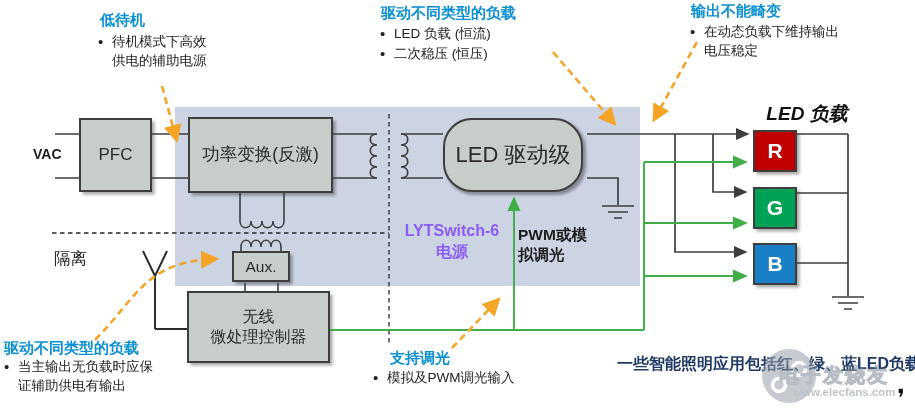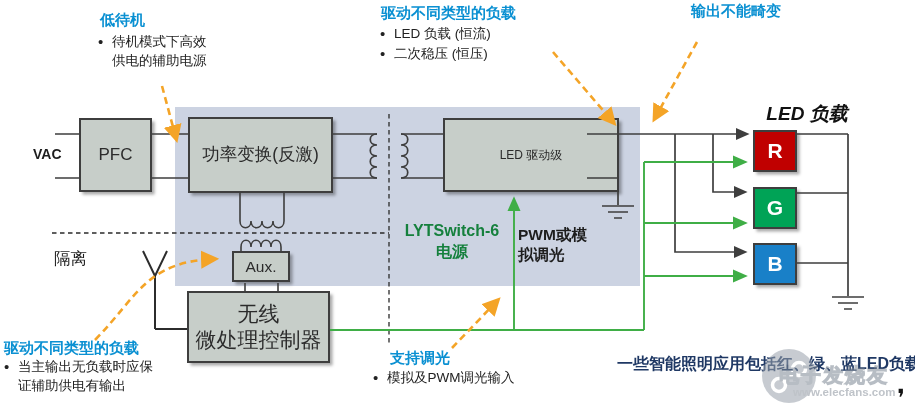--- a/index.html
+++ b/index.html
@@ -13,42 +13,42 @@
     left:175px;top:107px;width:465px;height:179px;background:#ccd3e2;z-index:0;
   }
   
   .block{
     background:#c7cec9;border:2.5px solid #3e3e3e;box-shadow:2.5px 2.5px 3px rgba(0,0,0,.35);
     display:flex;align-items:center;justify-content:center;text-align:center;
     color:#2b2b2b;z-index:1;box-sizing:border-box;line-height:1.25;
   }
   .blk-pfc{left:79px;top:118px;width:73px;height:74px;font-size:17px;}
   .blk-power{left:188px;top:117px;width:145px;height:76px;font-size:17.5px;}
-  .blk-driver{left:443px;top:118px;width:176px;height:74px;font-size:12px;}
+  .blk-driver{left:443px;top:118px;width:140px;height:74px;font-size:22px;border-radius:29px;}
   .blk-aux{left:232px;top:251px;width:58px;height:31px;font-size:15.5px;}
-  .blk-mcu{left:187px;top:291px;width:143px;height:72px;font-size:21px;}
+  .blk-mcu{left:187px;top:291px;width:143px;height:72px;font-size:16px;}
   .load{
     width:44px;height:42px;border:2.5px solid #3e3e3e;box-shadow:2.5px 2.5px 3px rgba(0,0,0,.35);
     display:flex;align-items:center;justify-content:center;color:#fff;font-size:21px;font-weight:bold;
     z-index:1;box-sizing:border-box;
   }
   .load-r{left:753px;top:130px;}
   .load-g{left:753px;top:187px;}
   .load-b{left:753px;top:243px;}
   svg.wires{left:0;top:0;z-index:2;pointer-events:none;}
   
   .ann-title{font-size:15px;font-weight:bold;color:#0a90d2;z-index:3;white-space:nowrap;}
   .bullets{list-style:none;margin:0;padding:0;font-size:13.5px;color:#222;line-height:1.38;z-index:3;}
   .bullets li{position:relative;padding-left:16px;margin-bottom:1px;}
   .bullets li::before{content:"\2022";position:absolute;left:2px;top:-1px;font-size:15px;color:#222;}
   .plain-label{z-index:3;color:#1d1d1d;white-space:nowrap;}
   .vac{left:33px;top:146px;font-size:14px;font-weight:bold;}
   .isolation{left:54px;top:236px;font-size:16.5px;margin-top:12px;}
   .led-load-title{left:747px;top:101px;width:120px;text-align:center;font-size:19px;font-weight:bold;color:#111;font-style:italic;}
-  .lytswitch{left:396px;top:221px;width:112px;text-align:center;font-size:16px;font-weight:bold;color:#15803d;line-height:1.3;z-index:3;}
+  .lytswitch{left:396px;top:221px;width:112px;text-align:center;font-size:16px;font-weight:bold;color:#8b5cf6;line-height:1.3;z-index:3;}
   .pwm{left:518px;top:225px;width:76px;font-size:15.5px;font-weight:bold;color:#1d1d1d;line-height:1.3;z-index:3;}
   .footer-note{left:617px;top:354px;font-size:16px;font-weight:bold;color:#1f3864;white-space:nowrap;z-index:3;}
   
   .watermark{left:755px;top:346px;width:165px;height:62px;z-index:5;pointer-events:none;opacity:.55;}
   .wm-disc{position:absolute;left:6px;top:2px;width:56px;height:56px;}
   .wm-brand{
     position:absolute;left:24px;top:16px;font-size:20px;font-weight:bold;letter-spacing:2px;
     color:transparent;-webkit-text-stroke:1.1px #7e8894;white-space:nowrap;
   }
   .wm-url{position:absolute;left:38px;top:40px;font-size:11.5px;font-weight:bold;color:#8b939d;white-space:nowrap;}
@@ -180,20 +180,23 @@
     <li>待机模式下高效供电的辅助电源</li>
   </ul>
 
   <div class="abs ann-title" style="left:381px;top:4px;">驱动不同类型的负载</div>
   <ul class="abs bullets" style="left:378px;top:25px;width:200px;">
     <li>LED 负载 (恒流)</li>
     <li>二次稳压 (恒压)</li>
   </ul>
 
   <div class="abs ann-title" style="left:691px;top:2px;">输出不能畸变</div>
+  <ul class="abs bullets" style="left:688px;top:23px;width:156px;">
+    <li>在动态负载下维持输出电压稳定</li>
+  </ul>
 
   <div class="abs ann-title" style="left:4px;top:339px;">驱动不同类型的负载</div>
   <ul class="abs bullets" style="left:2px;top:358px;width:156px;">
     <li>当主输出无负载时应保证辅助供电有输出</li>
   </ul>
 
   <div class="abs ann-title" style="left:374px;top:349px;margin-left:16px;">支持调光</div>
   <ul class="abs bullets" style="left:371px;top:369px;width:210px;">
     <li>模拟及PWM调光输入</li>
   </ul>

